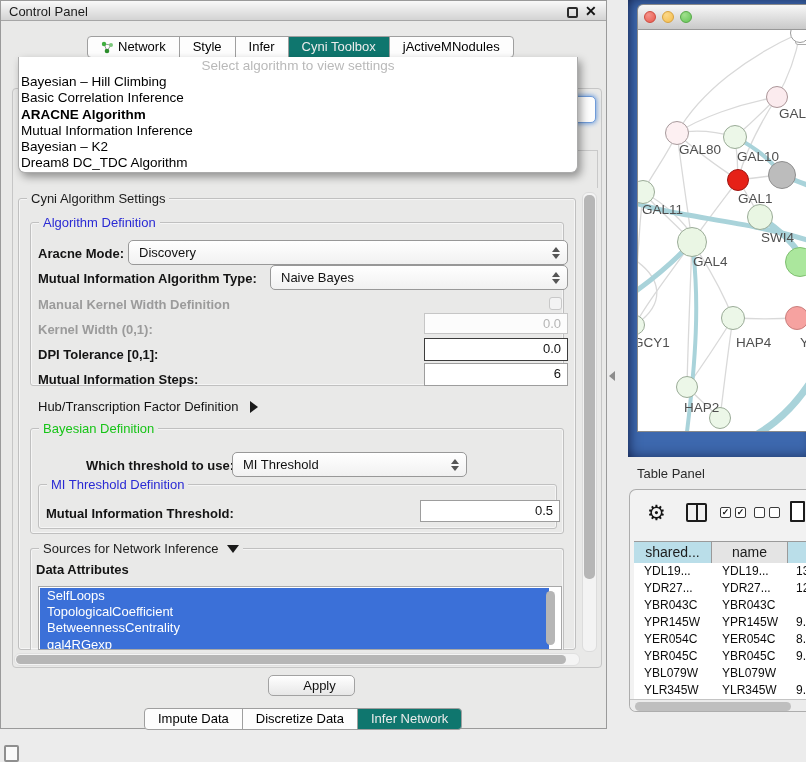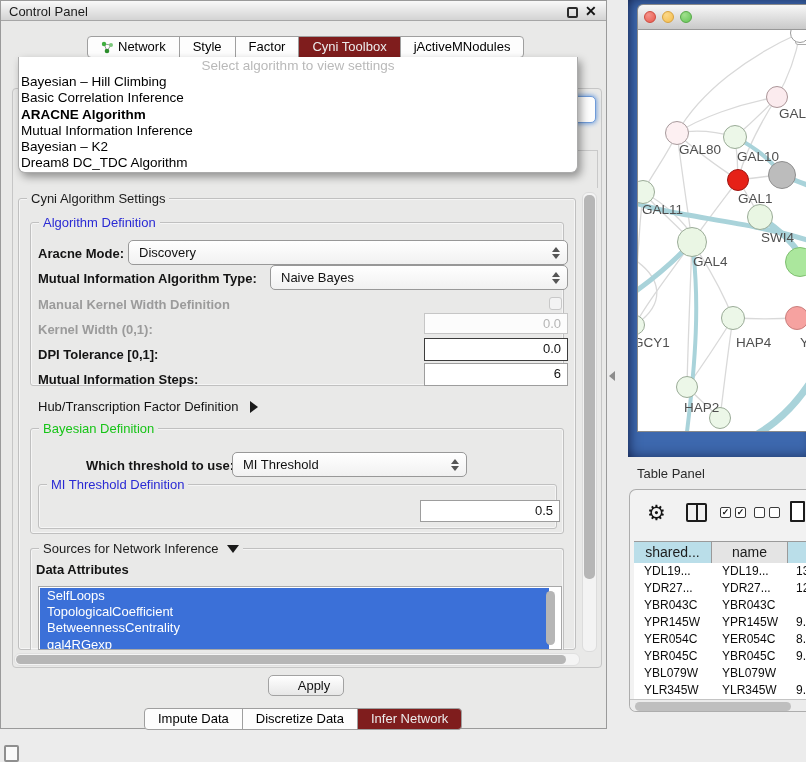--- a/index.html
+++ b/index.html
@@ -13,21 +13,21 @@
   .cp-titlebar { left:0; top:0; width:100%; height:20px; background:linear-gradient(#f9f9f9,#d3d3d3); border-bottom:1px solid #a6a6a6; }
   .cp-title { left:8px; top:3px; font-size:13px; color:#1b1b1b; }
   .float-icon { left:566px; top:6px; width:11px; height:11px; border:2px solid #2a2a2a; border-radius:2px; background:transparent; }
   .close-icon { left:584px; top:2px; font-size:14px; font-weight:bold; color:#111; cursor:default; }
 
   
   .tabbar { display:flex; }
   .tab { height:22px; line-height:20px; padding:0 13px; font-size:13px; color:#000000; background:#fdfdfd; border:1px solid #9f9f9f; margin-left:-1px; white-space:nowrap; display:flex; align-items:center; gap:4px; }
   .tab.first { border-radius:4px 0 0 4px; margin-left:0; }
   .tab.last { border-radius:0 4px 4px 0; }
-  .tab.sel { background:#7f1d1d; color:#ececec; }
+  .tab.sel { background:#0f766e; color:#ececec; }
 
   
   .groupbox { border:1px solid #c0c0c0; border-radius:3px; box-shadow:inset 0 0 0 1px rgba(255,255,255,.55); }
   .grouplabel { position:absolute; top:-8px; left:8px; background:#e9e9e8; padding:0 4px; font-size:13px; color:#1b1b1b; white-space:nowrap; }
   .grouplabel.blue { color:#2a2ad4; }
   .grouplabel.green { color:#17c417; }
 
   .lbl { font-size:13px; font-weight:bold; color:#141414; white-space:nowrap; }
   .lbl.dis { color:#9b9b9b; }
   .plain { font-size:13px; color:#141414; white-space:nowrap; }
@@ -95,21 +95,21 @@
         <circle cx="3" cy="3" r="2.2" fill="#3fae3f"></circle>
           <circle cx="10" cy="4" r="2" fill="#7bc77b"></circle>
           <circle cx="6" cy="10" r="2.3" fill="#2e8f2e"></circle>
       </svg>
       <span>Network</span>
     </div>
     <div class="tab">
         <span>Style</span>
       </div>
     <div class="tab">
-        <span>Factor</span>
+        <span>Infer</span>
       </div>
     <div class="tab sel">
         <span>Cyni Toolbox</span>
       </div>
     <div class="tab last">
         <span>jActiveMNodules</span>
       </div>
   </div>
 
   <div class="abs" style="left:12px; top:88px; width:590px; height:580px; border:1px solid #c6c6c6; border-radius:4px; background:#e9e9e8;"></div>
@@ -179,20 +179,21 @@
     <span>MI Threshold</span>
     <span class="arrows">
         <span class="tri-up"></span>
         <span class="tri-dn"></span>
       </span>
   </div>
 
   <div class="abs groupbox" style="left:38px; top:484px; width:519px; height:45px;">
     <span class="grouplabel blue">MI Threshold Definition</span>
   </div>
+  <div class="abs lbl" style="left:46px; top:506px;">Mutual Information Threshold:</div>
   <div class="abs field" style="left:420px; top:500px; width:140px; height:22px;">0.5</div>
 
   <div class="abs groupbox" style="left:30px; top:548px; width:534px; height:102px; border-bottom:none; border-radius:3px 3px 0 0;">
     <span class="grouplabel">
       <span>Sources for Network Inference</span>
       <span style="display:inline-block; width:0; height:0; border-left:6px solid transparent; border-right:6px solid transparent; border-top:8px solid #1a1a1a; margin-left:5px; vertical-align:0px;"></span>
     </span>
   </div>
   <div class="abs lbl" style="left:36px; top:562px;">Data Attributes</div>
 
@@ -205,21 +206,21 @@
     <div class="abs thumb" style="right:6px; top:4px; width:9px; height:54px;"></div>
   </div>
 
   <div class="abs scroll-track-v" style="left:582px; top:192px; width:15px; height:460px;">
     <div class="abs thumb" style="left:1px; top:2px; width:11px; height:384px;"></div>
   </div>
   <div class="abs" style="left:14px; top:653px; width:566px; height:13px; background:#f4f4f4; border:1px solid #e0e0e0; border-radius:6px;">
     <div class="abs thumb" style="left:1px; top:1px; width:550px; height:9px;"></div>
   </div>
 
-  <div class="abs btn" style="left:268px; top:675px; width:76px; height:21px;padding-left:16px;">Apply</div>
+  <div class="abs btn" style="left:268px; top:675px; width:87px; height:21px;padding-left:16px;">Apply</div>
 
   <div class="abs tabbar" style="left:144px; top:708px;">
     <div class="tab first">
         <span>Impute Data</span>
       </div>
     <div class="tab">
         <span>Discretize Data</span>
       </div>
     <div class="tab last sel">
         <span>Infer Network</span>

